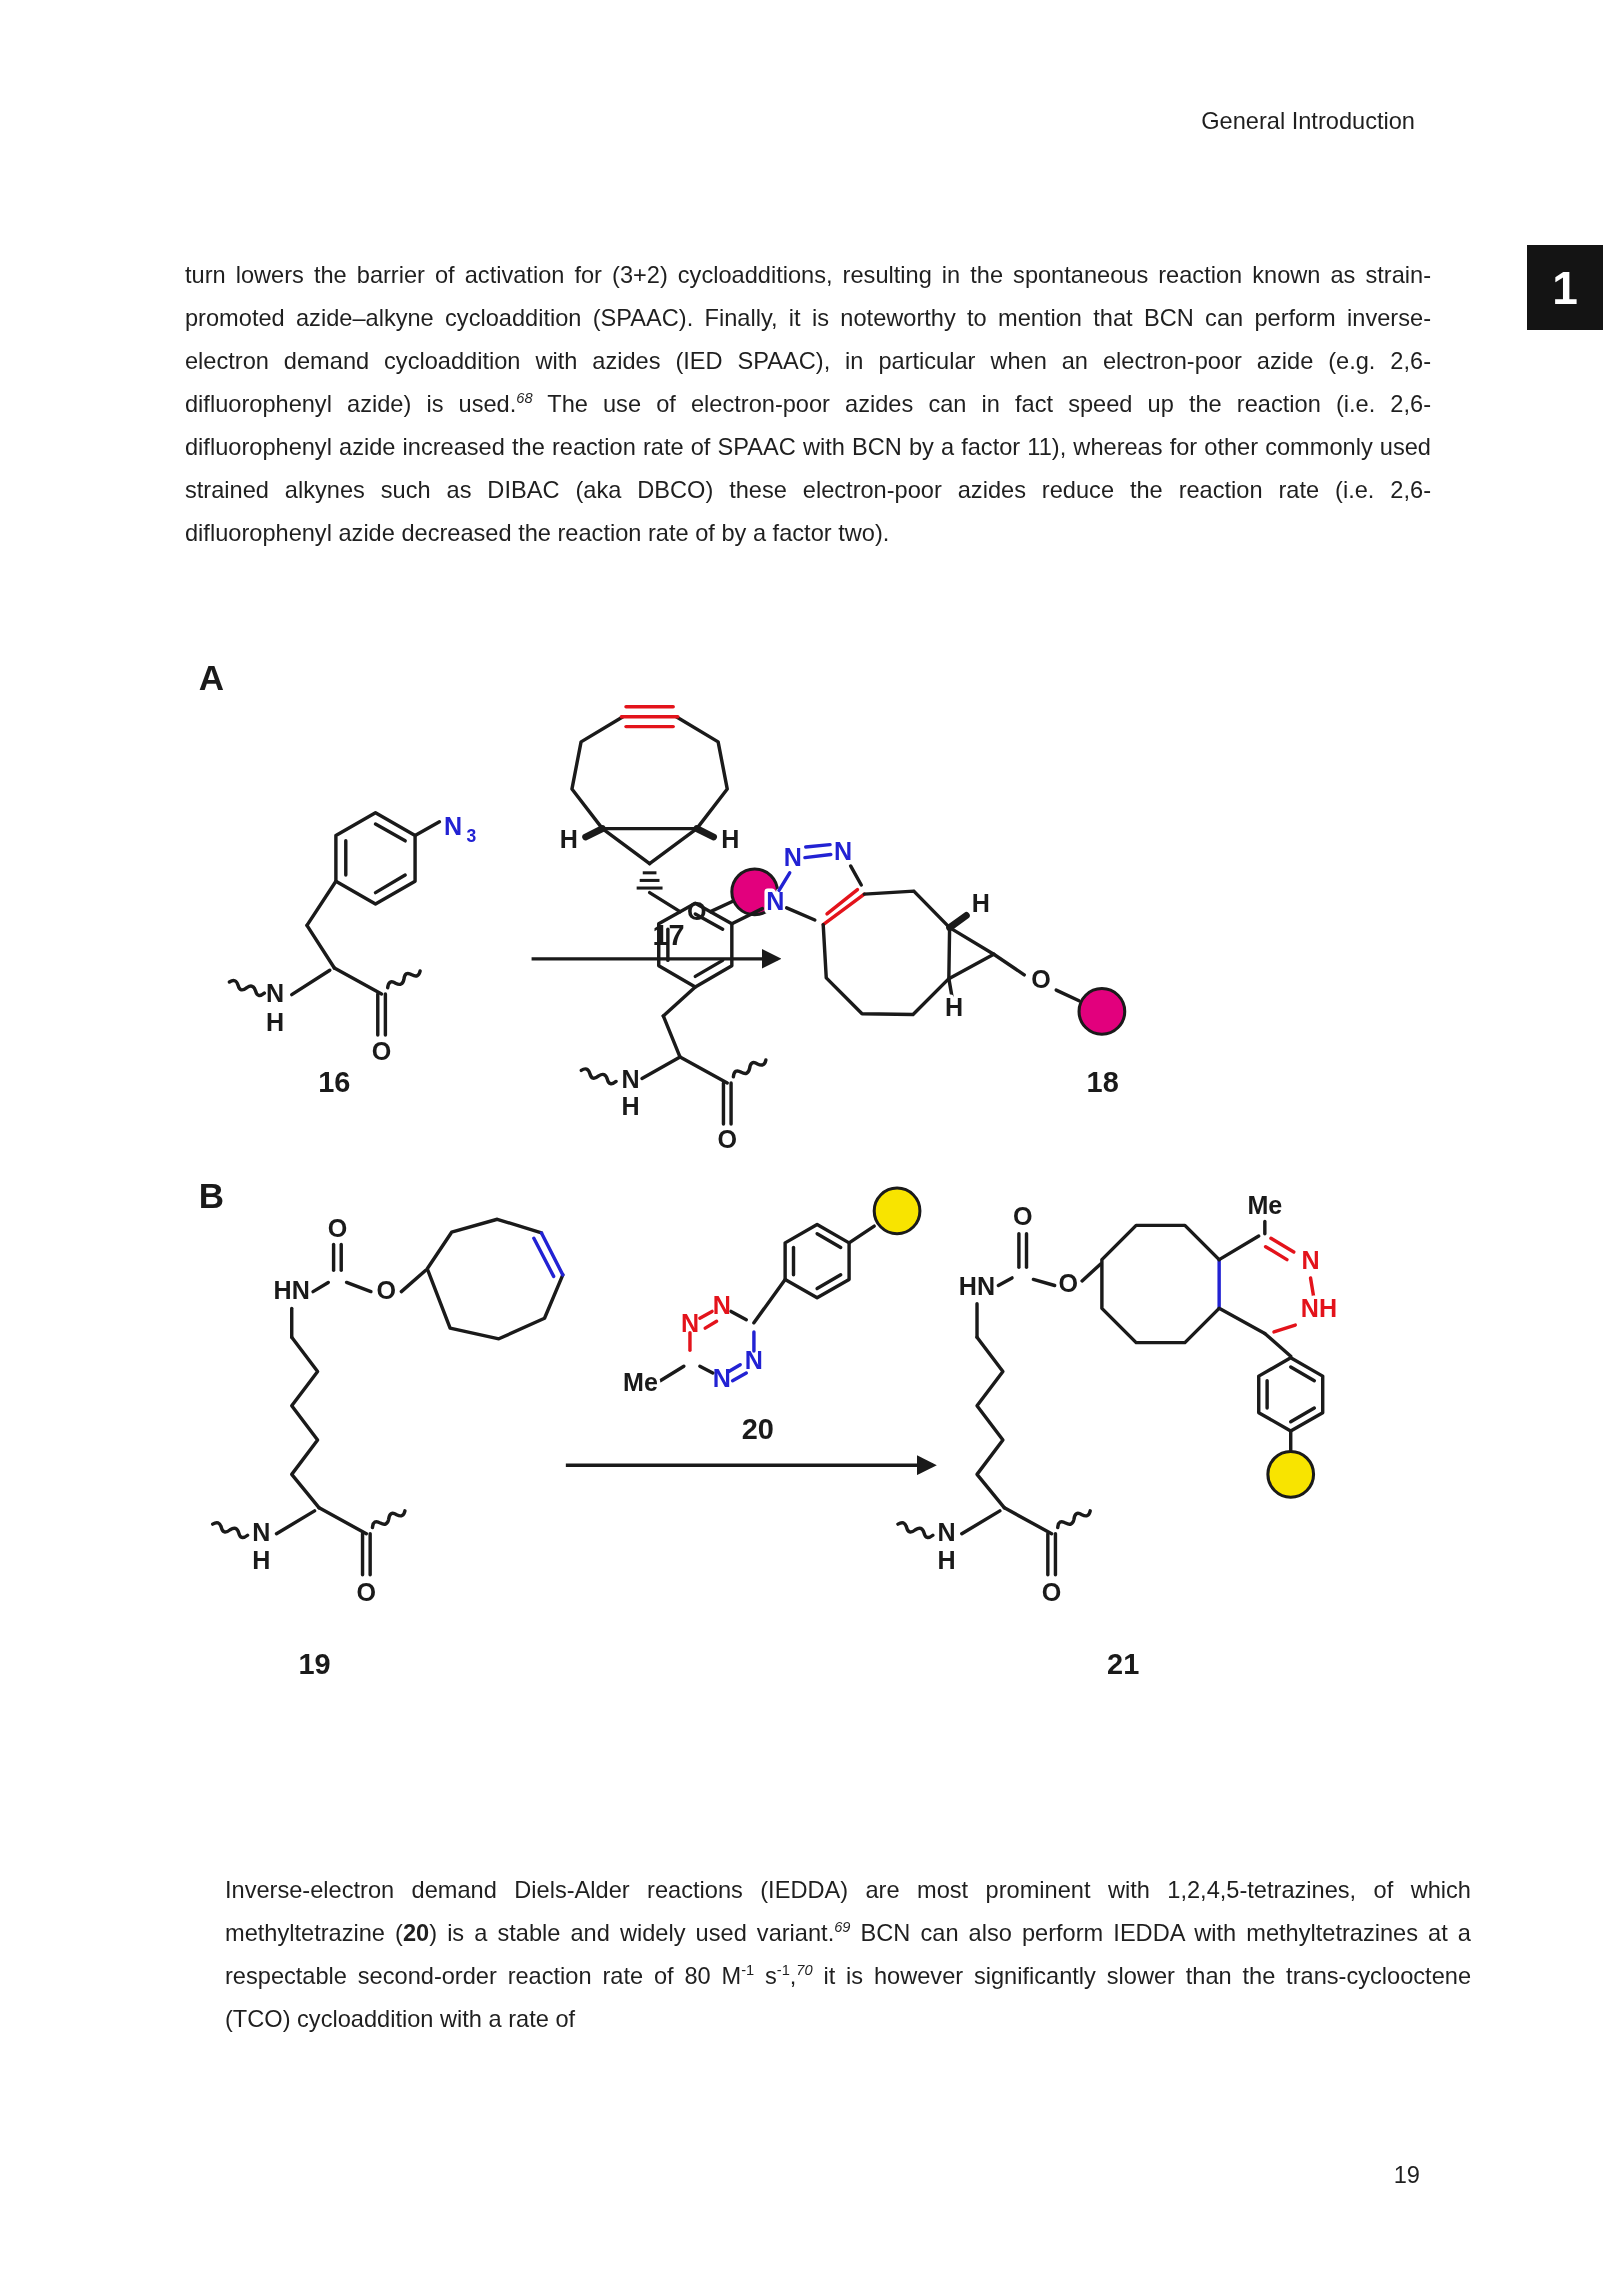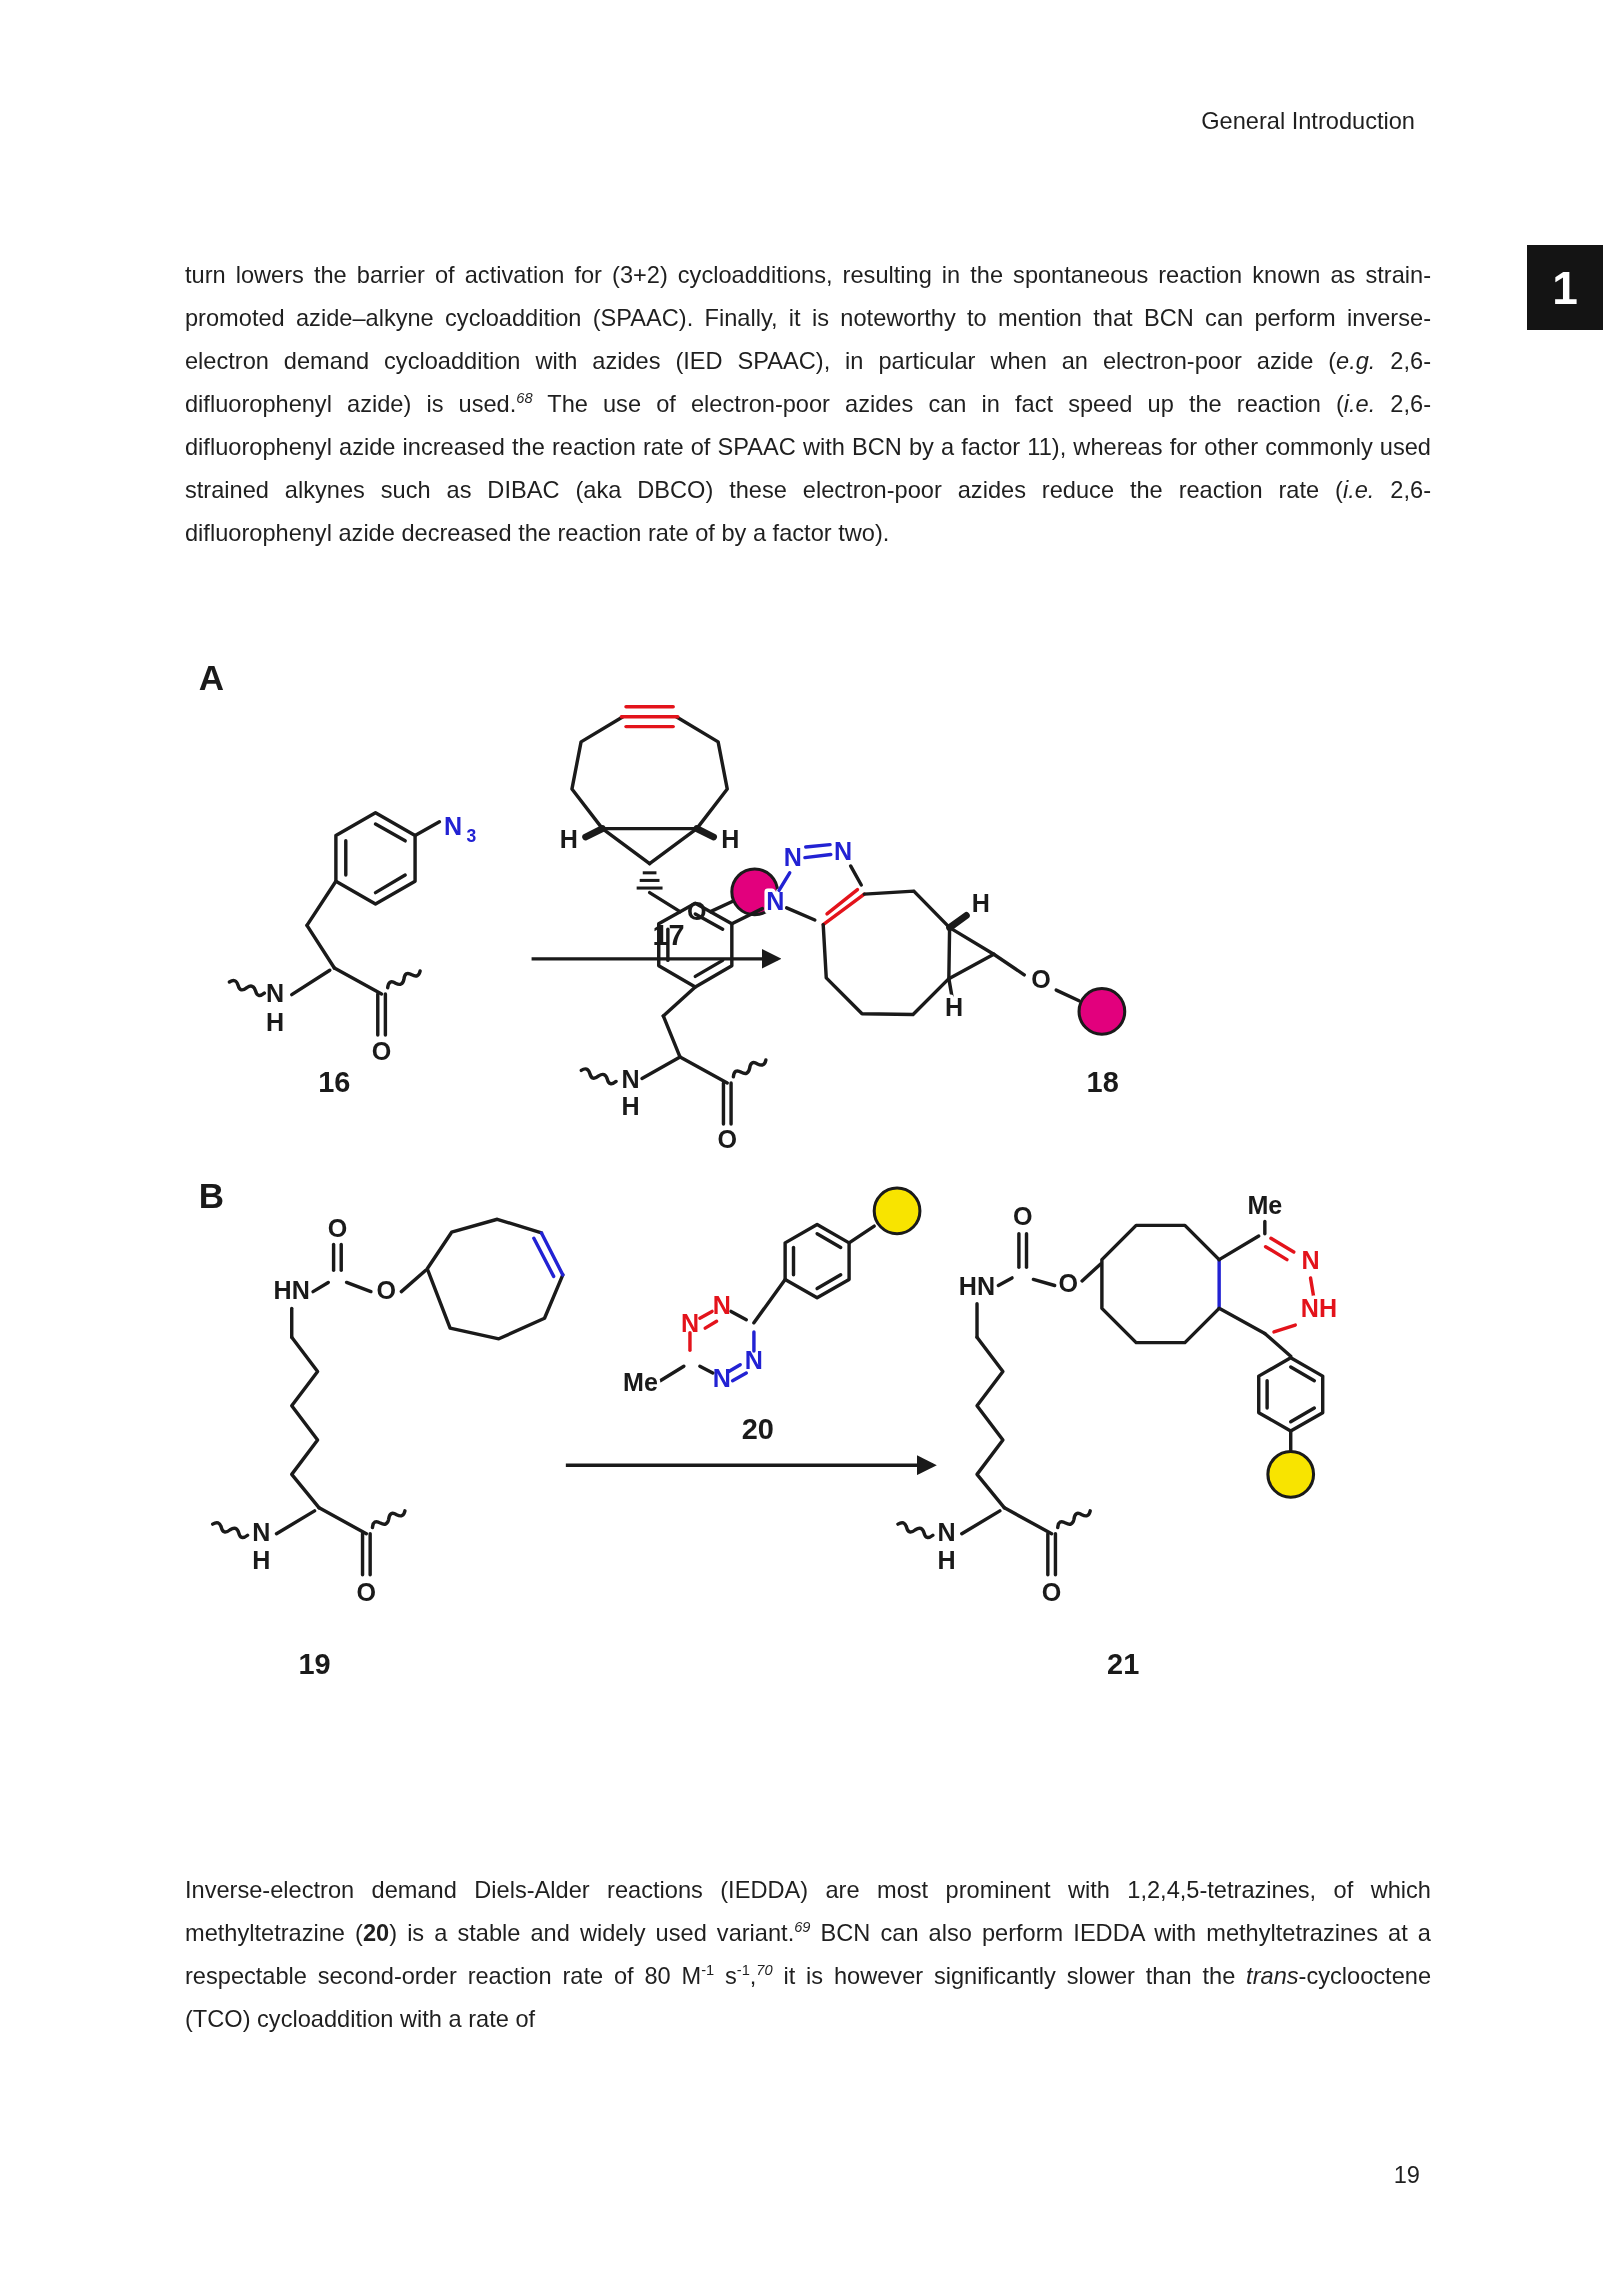--- a/index.html
+++ b/index.html
@@ -12,28 +12,28 @@
   .chapter-tab {
     position:absolute; top:245px; right:0; width:76px; height:85px;
     background:#141414; color:#ffffff; display:flex; align-items:center; justify-content:center;
     font-size:46px; font-weight:700;
   }
   .bodytext {
     position:absolute; left:185px; width:1246px; text-align:justify;
     font-size:23.6px; line-height:43px;
   }
   .p1 { top:254px; }
-  .p2 { top:1869px; }
+  .p2 { top:1869px;margin-left:40px; }
   .caption {
     position:absolute; left:185px; width:1246px; top:1745px;
     font-size:20.6px; line-height:34px; text-align:justify;
   }
   .figure { position:absolute; left:185px; top:652px; width:1249px; height:1066px; }
   .page-number { position:absolute; top:2162px; right:183px; font-size:23.6px; }
-  .run-i { font-style:italic; }
+  .run-i { }
   .run-b { font-weight:700; }
   sup { font-size:0.62em; line-height:0; }
   .run-ref { font-style:italic; }
 
   
   .bond  { stroke:#1a1a1a; stroke-width:4.5; fill:none; stroke-linecap:round; stroke-linejoin:round; }
   .bondb { stroke:#2222d3; stroke-width:4.5; fill:none; stroke-linecap:round; }
   .bondr { stroke:#e3131b; stroke-width:4.5; fill:none; stroke-linecap:round; }
   .wedge { stroke:#1a1a1a; stroke-width:9; fill:none; stroke-linecap:round; }
   .hash  { stroke:#1a1a1a; stroke-width:4; fill:none; }

